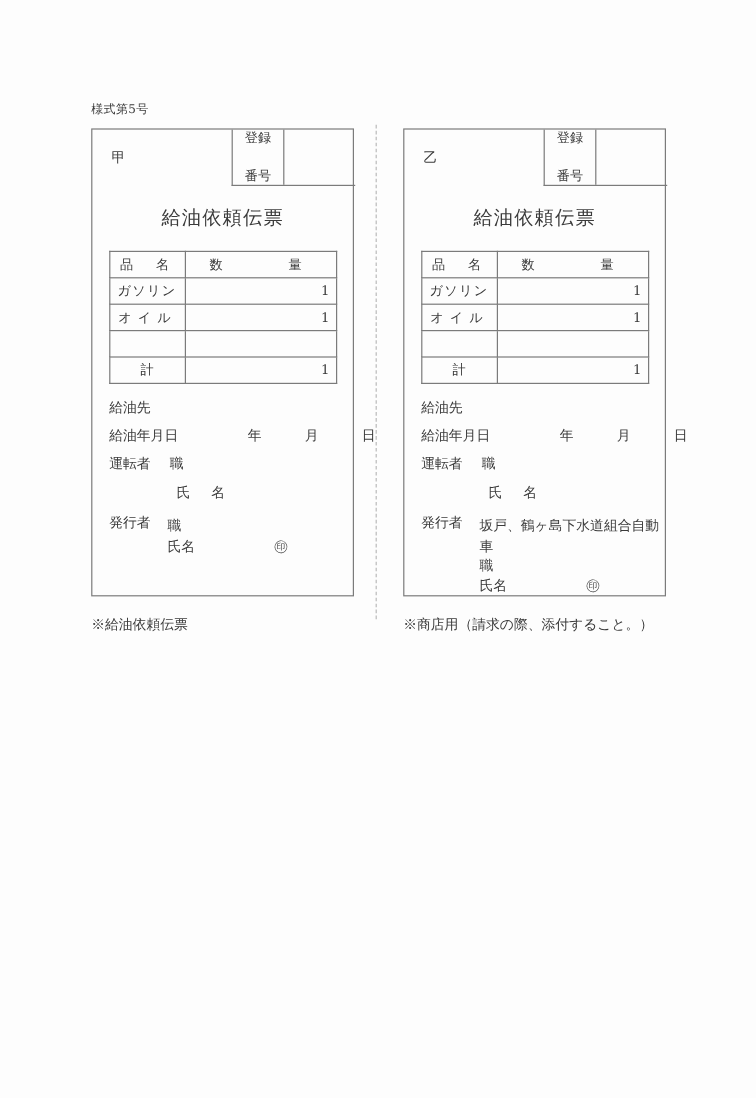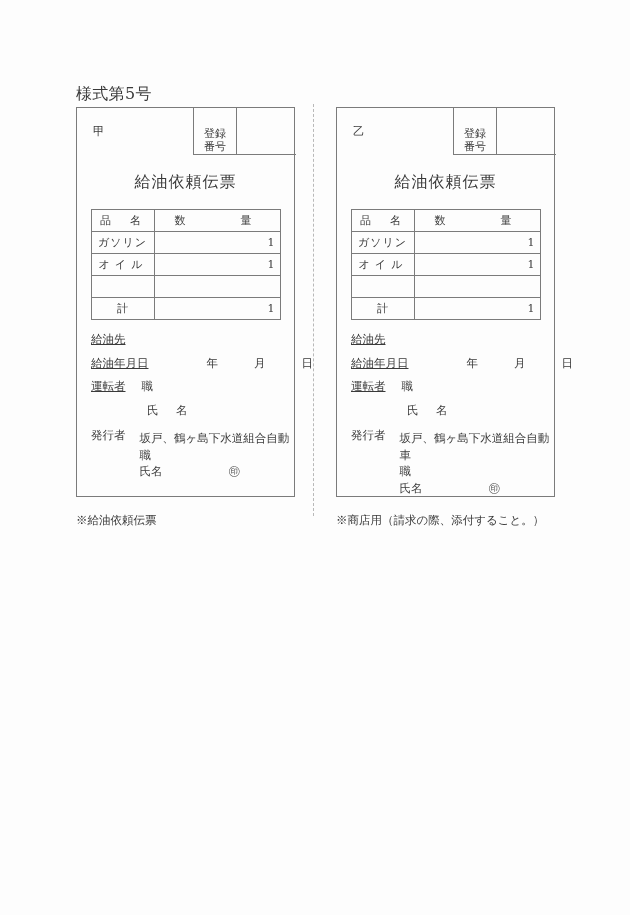--- a/index.html
+++ b/index.html
@@ -16,21 +16,21 @@
     position: relative;
     overflow: hidden;
     -webkit-font-smoothing: antialiased;
   }
 
   
   .form-number {
     position: absolute;
     left: 76px;
     top: 84px;
-    font-size: 16px;
+    font-size: 10px;
     letter-spacing: 0.3px;
     white-space: nowrap;
   }
 
   
   .cut-line {
     position: absolute;
     left: 313px;
     top: 104px;
     width: 0;
@@ -74,21 +74,21 @@
     border-bottom: 1px solid #7b7b7b;
     display: flex;
   }
   .reg-label {
     width: 43px;
     box-sizing: border-box;
     border-right: 1px solid #7b7b7b;
     display: flex;
     flex-direction: column;
     align-items: center;
-    justify-content: flex-end;
+    justify-content: space-between;
     font-size: 11px;
     line-height: 1.25;
   }
   .reg-label span { display: block; }
   .reg-value {
     flex: 1;
     display: flex;
     align-items: center;
     justify-content: center;
     font-size: 11.5px;
@@ -141,21 +141,21 @@
     padding: 14px 0 0 14px;
     font-size: 11.5px;
     line-height: 1;
   }
   .field-row {
     display: flex;
     align-items: baseline;
     margin-bottom: 12px;
     white-space: nowrap;
   }
-  .field-label { display: inline-block; text-decoration: underline; }
+  .field-label { display: inline-block; }
   .date-row .y { margin-left: 58px; }
   .date-row .m { margin-left: 36px; }
   .date-row .d { margin-left: 36px; }
 
   .driver-row .job { margin-left: 16px; }
   .name-row { margin-left: 56px; margin-bottom: 14px; }
   .name-row .nm { letter-spacing: 3px; }
 
   .issuer-row {
     display: flex;
@@ -263,21 +263,20 @@
     </div>
 
     <div class="field-row name-row">
       <span class="nm">氏　名</span>
       <span></span>
     </div>
 
     <div class="issuer-row">
       <span class="issuer-label">発行者</span>
       <span class="issuer-body">
-        <span class="line">坂戸、鶴ヶ島下水道組合自動</span>
         <span class="line">職</span>
         <span class="line issuer-name-line">
           <span>氏名</span>
           <span class="seal">㊞</span>
         </span>
       </span>
     </div>
 
   </div>
 </div>

